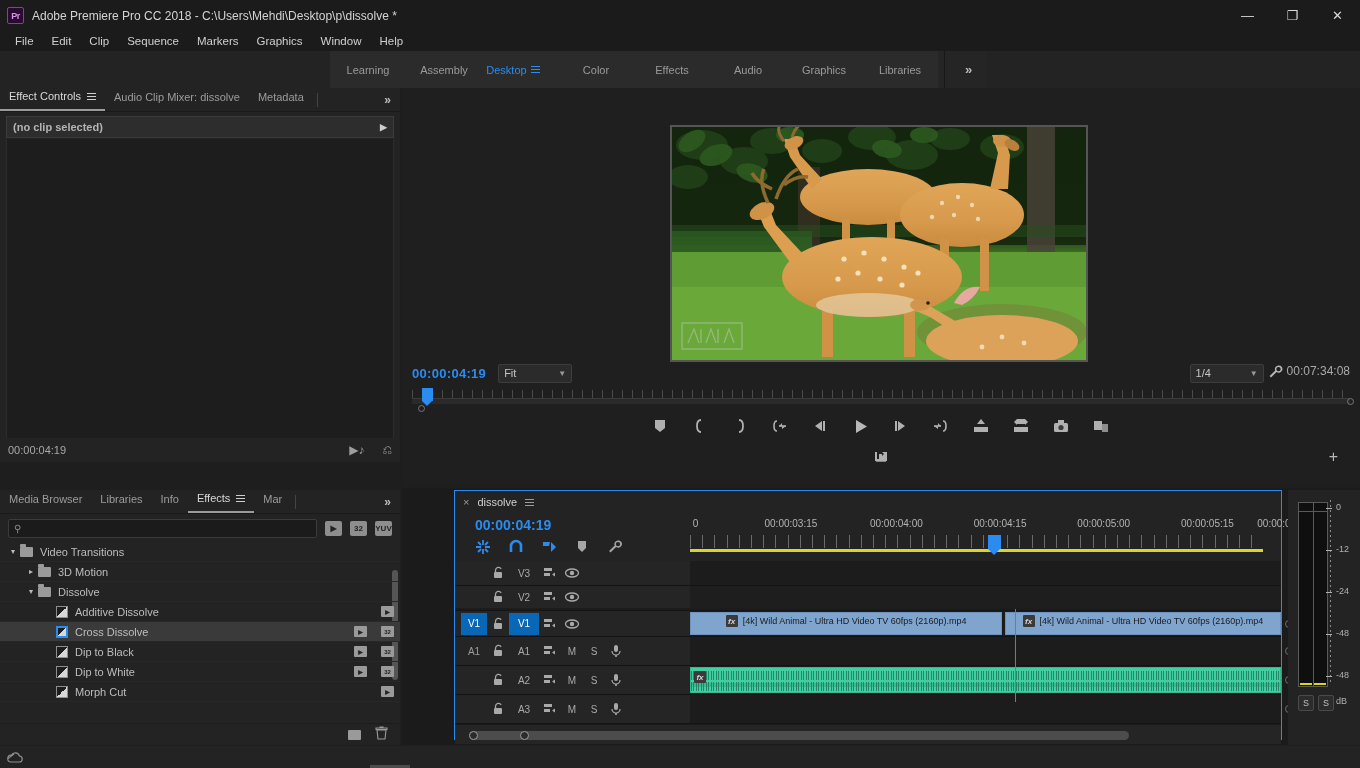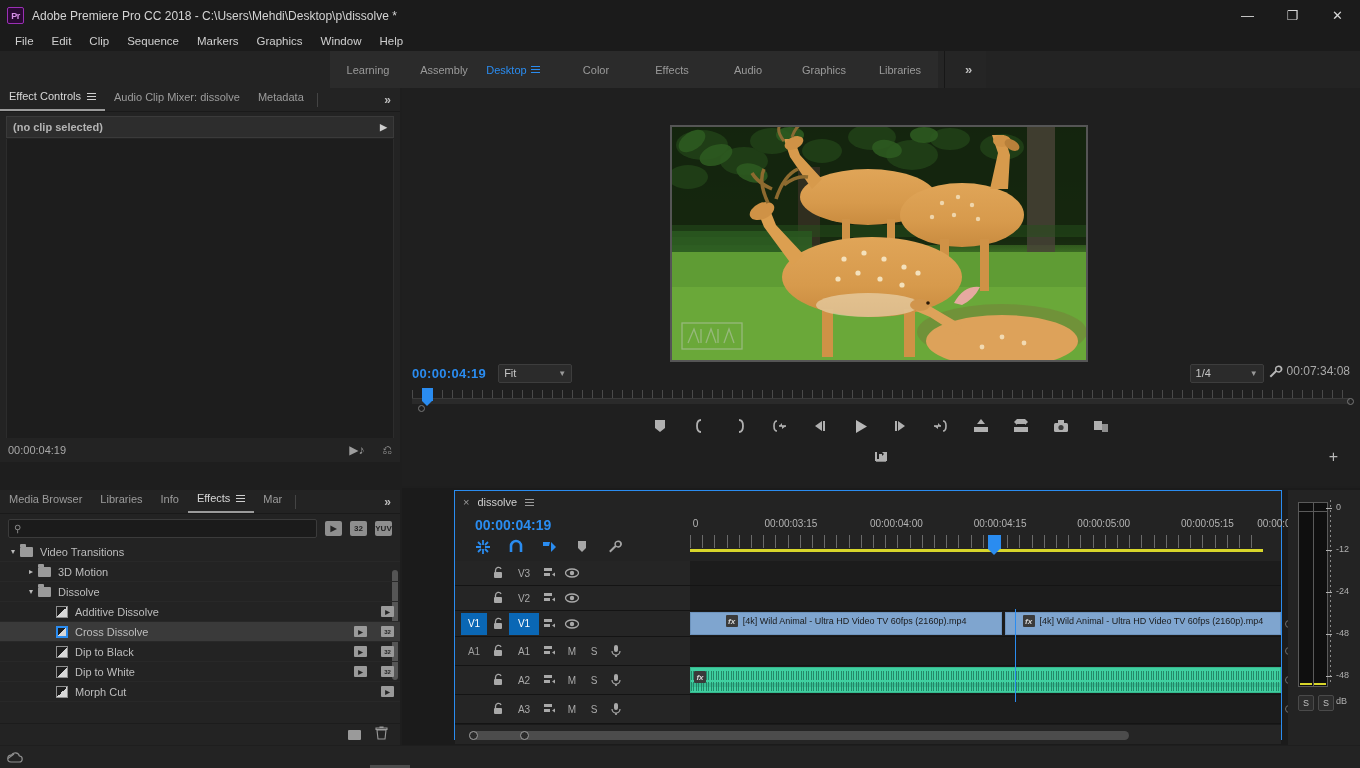--- a/index.html
+++ b/index.html
@@ -905,21 +905,21 @@
               </div>
               <div class="trk-btn">
                 <svg width="16" height="16" viewBox="0 0 16 16">
                   <ellipse cx="8" cy="8" rx="6.5" ry="4" fill="none" stroke="#a9a9a9" stroke-width="1.3"></ellipse>
                   <circle cx="8" cy="8" r="2.2" fill="#a9a9a9"></circle>
                 </svg>
               </div>
             </div>
             <div class="trk-lane"></div>
           </div>
-          <div class="trk" style="height: 25px;">
+          <div class="trk" style="height: 25px; flex-direction: column;">
             <div class="trk-head">
               <div class="trk-srcbtn"></div>
               <div class="trk-lock">
                 <svg width="13" height="14" viewBox="0 0 13 14">
                   <path d="M3.5 6V4.2a3 3 0 0 1 5.6-1.3" stroke="#a9a9a9" stroke-width="1.3" fill="none"></path>
                   <rect x="2" y="6" width="8" height="6" rx="1" fill="#a9a9a9"></rect>
                 </svg>
               </div>
               <div class="trk-label">V2</div>
               <div class="trk-btn">

